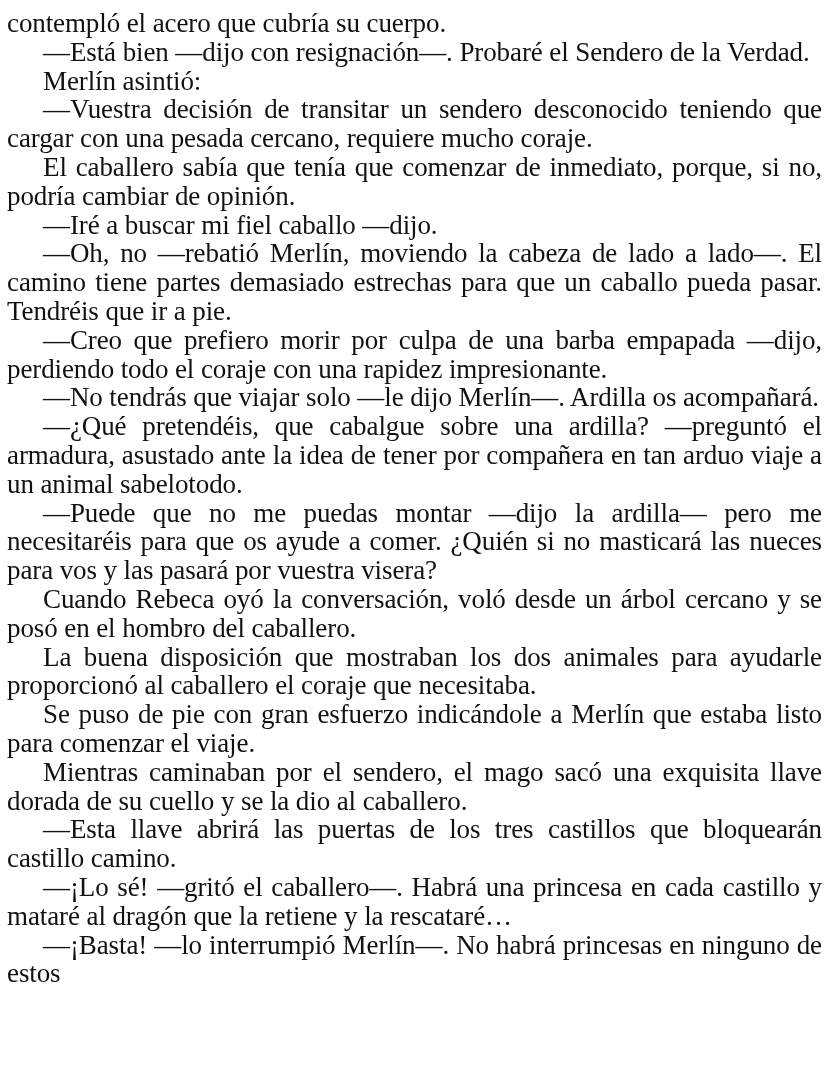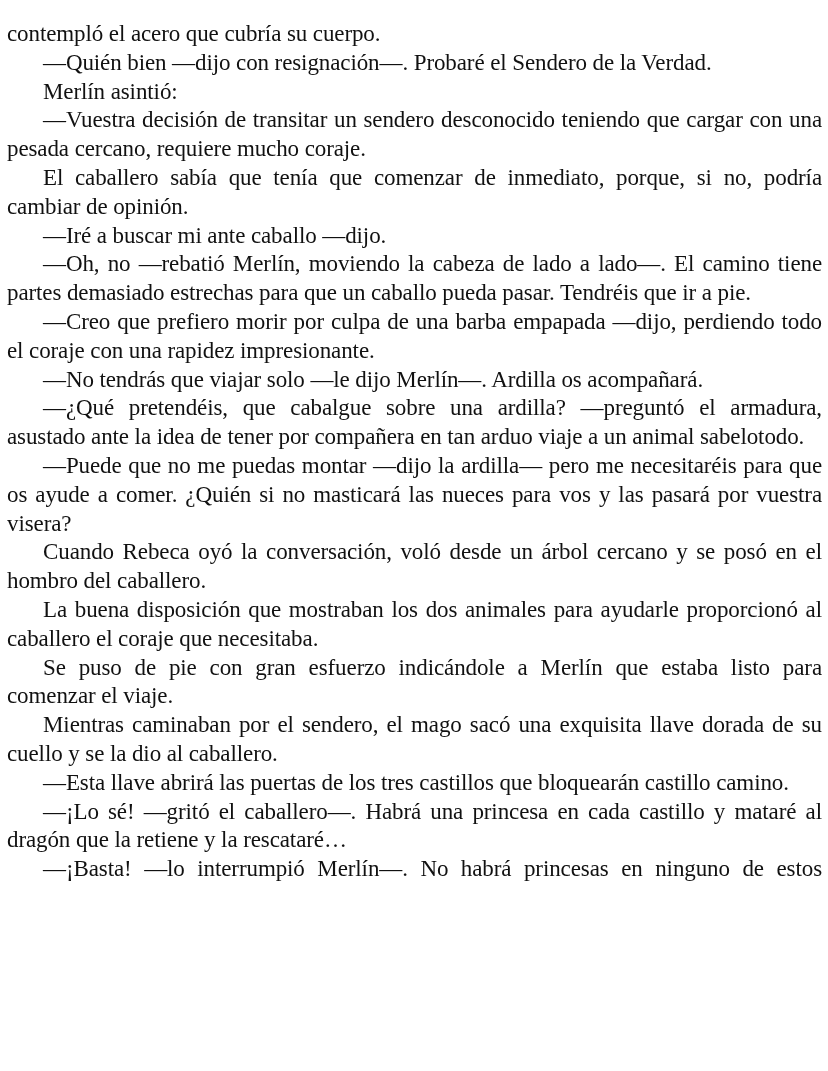--- a/index.html
+++ b/index.html
@@ -9,47 +9,47 @@
     }
     body {
       width: 828px;
       height: 1071px;
       overflow: hidden;
       position: relative;
     }
     .page {
       position: absolute;
       left: 7px;
-      top: 20px;
+      top: 9px;
       width: 815px;
       font-family: "Liberation Serif", serif;
-      font-size: 23px;
+      font-size: 27px;
       line-height: 28.8px;
       color: #111111;
       text-align: justify;
       letter-spacing: -0.1px;
     }
     .page p {
       margin: 0;
       text-indent: 36px;
     }
     .page p.noindent {
       text-indent: 0;
     }
   </style>
 </head>
 <body>
 
 <div class="page">
   <p class="noindent">contempló el acero que cubría su cuerpo.</p>
-  <p>—Quién bien —dijo con resignación—. Probaré el Sendero de la Verdad.</p>
+  <p>—Está bien —dijo con resignación—. Probaré el Sendero de la Verdad.</p>
   <p>Merlín asintió:</p>
   <p>—Vuestra decisión de transitar un sendero desconocido teniendo que cargar con una pesada cercano, requiere mucho coraje.</p>
   <p>El caballero sabía que tenía que comenzar de inmediato, porque, si no, podría cambiar de opinión.</p>
-  <p>—Iré a buscar mi ante caballo —dijo.</p>
+  <p>—Iré a buscar mi fiel caballo —dijo.</p>
   <p>—Oh, no —rebatió Merlín, moviendo la cabeza de lado a lado—. El camino tiene partes demasiado estrechas para que un caballo pueda pasar. Tendréis que ir a pie.</p>
   <p>—Creo que prefiero morir por culpa de una barba empapada —dijo, perdiendo todo el coraje con una rapidez impresionante.</p>
   <p>—No tendrás que viajar solo —le dijo Merlín—. Ardilla os acompañará.</p>
   <p>—¿Qué pretendéis, que cabalgue sobre una ardilla? —preguntó el armadura, asustado ante la idea de tener por compañera en tan arduo viaje a un animal sabelotodo.</p>
   <p>—Puede que no me puedas montar —dijo la ardilla— pero me necesitaréis para que os ayude a comer. ¿Quién si no masticará las nueces para vos y las pasará por vuestra visera?</p>
   <p>Cuando Rebeca oyó la conversación, voló desde un árbol cercano y se posó en el hombro del caballero.</p>
   <p>La buena disposición que mostraban los dos animales para ayudarle proporcionó al caballero el coraje que necesitaba.</p>
   <p>Se puso de pie con gran esfuerzo indicándole a Merlín que estaba listo para comenzar el viaje.</p>
   <p>Mientras caminaban por el sendero, el mago sacó una exquisita llave dorada de su cuello y se la dio al caballero.</p>
   <p>—Esta llave abrirá las puertas de los tres castillos que bloquearán castillo camino.</p>

